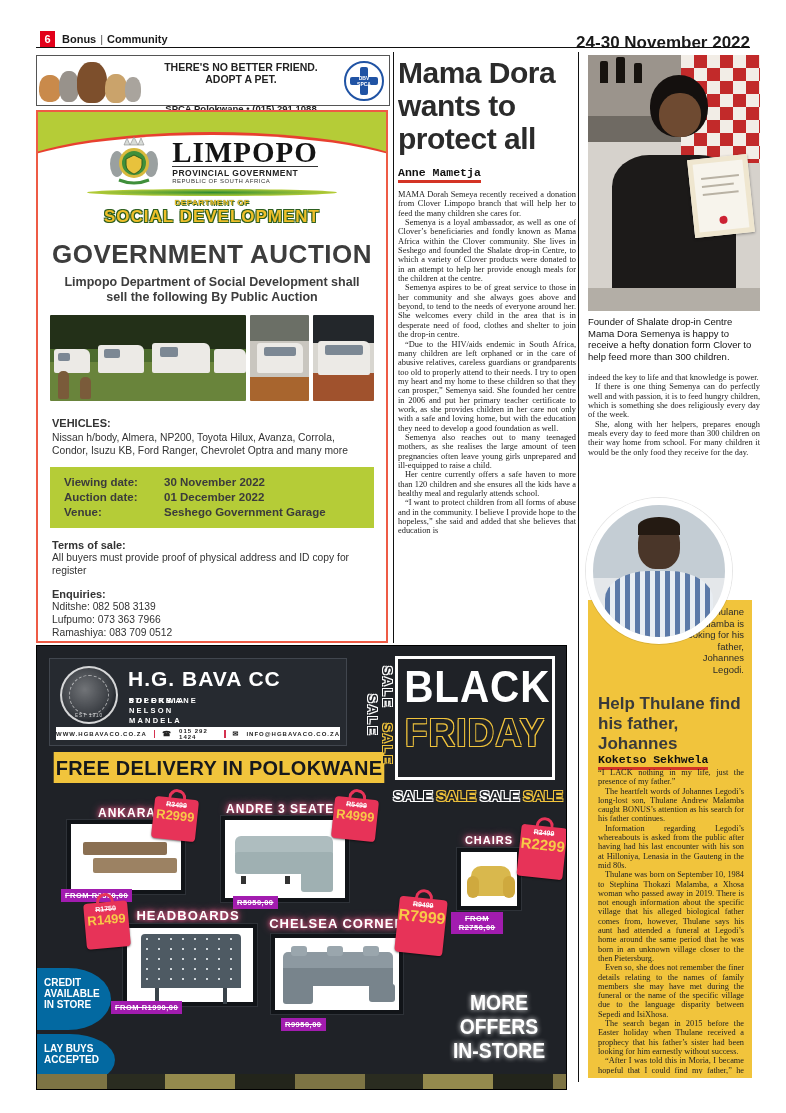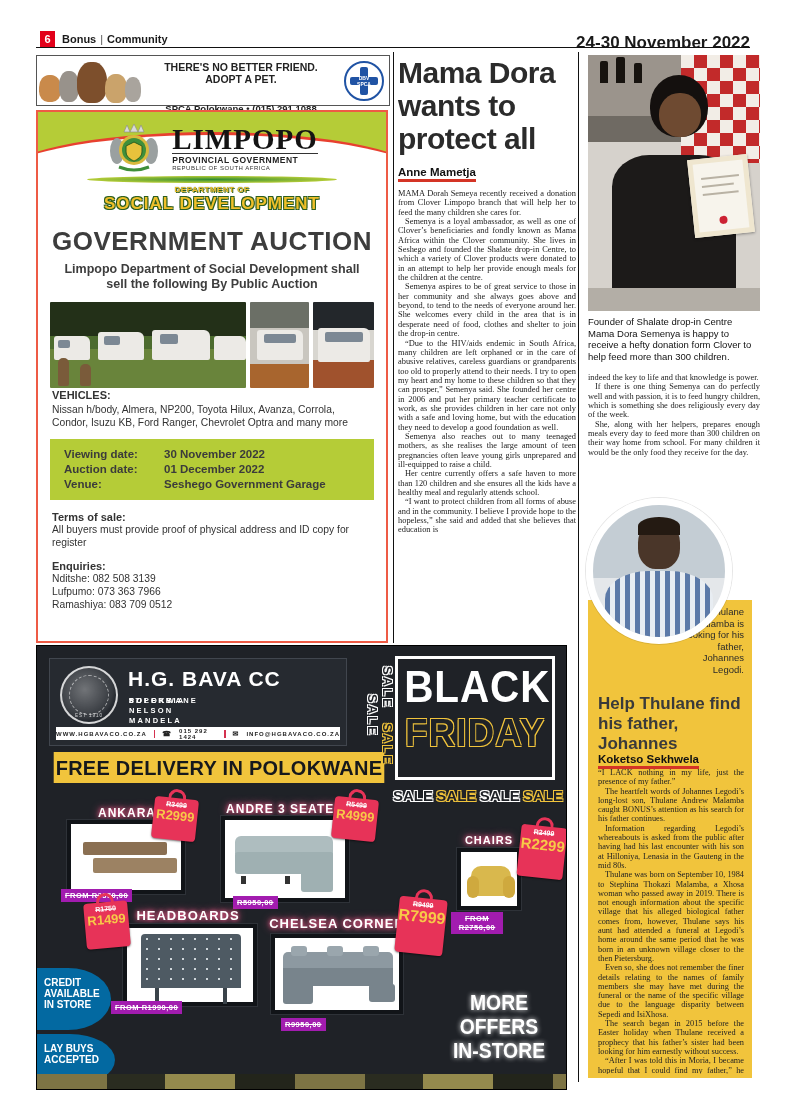--- a/index.html
+++ b/index.html
@@ -24,55 +24,55 @@
   .dbv-wrap { width:50px; display:flex; align-items:center; justify-content:center; }
   .dbv { position:relative; width:40px; height:40px; border:2px solid #2053a4; border-radius:50%; background:#fff; }
   .dbv .cv { position:absolute; left:14px; top:4px; width:8px; height:28px; background:#2053a4; border-radius:2px; }
   .dbv .ch { position:absolute; left:4px; top:14px; width:28px; height:8px; background:#2053a4; border-radius:2px; }
   .dbv .ct { position:absolute; left:7px; top:12px; width:22px; height:12px; color:#fff; font-size:5px; font-weight:bold; text-align:center; line-height:6px; }
 
   
   .auction { left:36px; top:110px; width:352px; height:533px; border:2px solid #ee5b45; background:#fff; overflow:hidden; }
   .grn-band { position:absolute; top:0; left:0; right:0; height:64px; background:#b5cc37; }
   .white-curve { position:absolute; top:20px; left:-12%; width:124%; height:400px; background:#fff; border-top:3px solid #e8402f; border-radius:50% 50% 0 0/12% 12% 0 0; }
-  .auc-content { position:relative; z-index:1; padding-top:11px; }
+  .auc-content { position:relative; z-index:1; padding-top:24px; }
   .logo-row { display:flex; justify-content:center; align-items:center; gap:10px; }
   .limpopo { font-family:"Liberation Serif", serif; font-size:29px; font-weight:bold; color:#141414; letter-spacing:1px; line-height:28px; }
   .govline1 { font-size:8.5px; font-weight:bold; color:#222; letter-spacing:.5px; border-top:1px solid #333; padding-top:1px; }
   .govline2 { font-size:6px; color:#333; letter-spacing:.5px; }
   .swoosh { width:250px; height:7px; margin:3px auto 2px; background:radial-gradient(ellipse at center,#2f8c33 0%,#b5cc37 70%); border-radius:50%; }
   .dept1 { text-align:center; font-size:8px; font-weight:800; color:#eebf2a; text-shadow:0 0 1px #2c5e1f,1px 1px 0 #2c5e1f; letter-spacing:.5px; }
   .dept2 { text-align:center; font-size:17px; font-weight:800; color:#eebf2a; letter-spacing:1px; text-shadow:-1px -1px 0 #2c5e1f,1px -1px 0 #2c5e1f,-1px 1px 0 #2c5e1f,1px 1px 0 #2c5e1f; }
   .auc-title { margin-top:12px; text-align:center; font-size:26px; font-weight:800; letter-spacing:.5px; color:#3d3d3d; }
   .auc-sub { margin:5px auto 0; width:300px; text-align:center; font-size:12.5px; font-weight:bold; color:#3d3d3d; line-height:15px; }
   .photos { display:flex; gap:4px; margin:10px 12px 0; }
   .ph { position:relative; height:86px; overflow:hidden; border-radius:1px; }
   .ph-main { width:198px; background:linear-gradient(#233018 0 40%,#4c6b2e 40% 55%,#69843b 55%); }
   .ph-s1 { width:60px; background:linear-gradient(#6b6f66 0 30%,#c9c6bf 30% 72%,#a8652e 72%); }
   .ph-s2 { width:62px; background:linear-gradient(#23272b 0 32%,#d8d6d0 32% 68%,#a0522d 68%); }
   .veh { position:absolute; background:#eceae6; border-radius:3px 6px 2px 2px; }
   .vwin { position:absolute; background:#7c8894; border-radius:2px; }
   .post { position:absolute; background:#7a5b3a; border-radius:5px 5px 2px 2px; }
-  .veh-label { margin:1px 14px 0; font-size:11px; font-weight:bold; color:#333; }
+  .veh-label { margin:16px 14px 0; font-size:11px; font-weight:bold; color:#333; }
   .veh-list { margin:2px 14px 0; font-size:10.3px; color:#333; line-height:13px; }
   .sched { margin:10px 12px 0; background:#b5cc37; padding:8px 14px; }
   .sched-row { display:flex; font-size:11.5px; font-weight:bold; color:#3b3b3b; line-height:15px; }
   .sched-row .sl { width:100px; }
   .blk { margin:11px 14px 0; }
   .blk-label { font-size:11px; font-weight:bold; color:#333; }
   .blk-text { font-size:10.3px; color:#333; line-height:13px; }
 
   
   .vline1 { left:393px; top:52px; width:1px; height:591px; background:#111; }
   .vline2 { left:578px; top:52px; width:1px; height:1030px; background:#111; }
 
   
   .mid { left:398px; top:56px; width:178px; }
   .mid h1 { font-size:30px; line-height:33px; font-weight:bold; color:#2b2b2b; letter-spacing:-.5px; }
-  .byline { display:inline-block; margin-top:11px; font-size:11.5px; font-weight:bold; color:#111; border-bottom:3px solid #d43425; padding-bottom:1px; }
+  .byline { display:inline-block; margin-top:11px; font-size:11.5px; font-weight:bold; color:#111; border-bottom:3px solid #d43425; padding-bottom:1px;font-family:Liberation Mono, monospace; }
   .serif-body { font-family:"Liberation Serif", serif; font-size:8.4px; line-height:9.35px; color:#222; text-align:justify; }
   .mid-body { margin-top:7px; height:424px; overflow:hidden; }
   .serif-body p { text-indent:7px; }
   .serif-body p.noind { text-indent:0; }
 
   
   .dora { left:588px; top:55px; width:172px; height:256px; background:#d6d2cc; overflow:hidden; }
   .shelf { position:absolute; left:0; top:0; width:58%; height:34%; background:linear-gradient(#9b948c 0 70%,#6f6a63 70%); }
   .bottle { position:absolute; background:#17130f; border-radius:2px 2px 0 0; }
   .check { position:absolute; right:0; top:0; width:46%; height:42%; background:repeating-conic-gradient(#c22a2a 0% 25%, #f2ede6 0% 50%) 0 0/26px 26px; }

